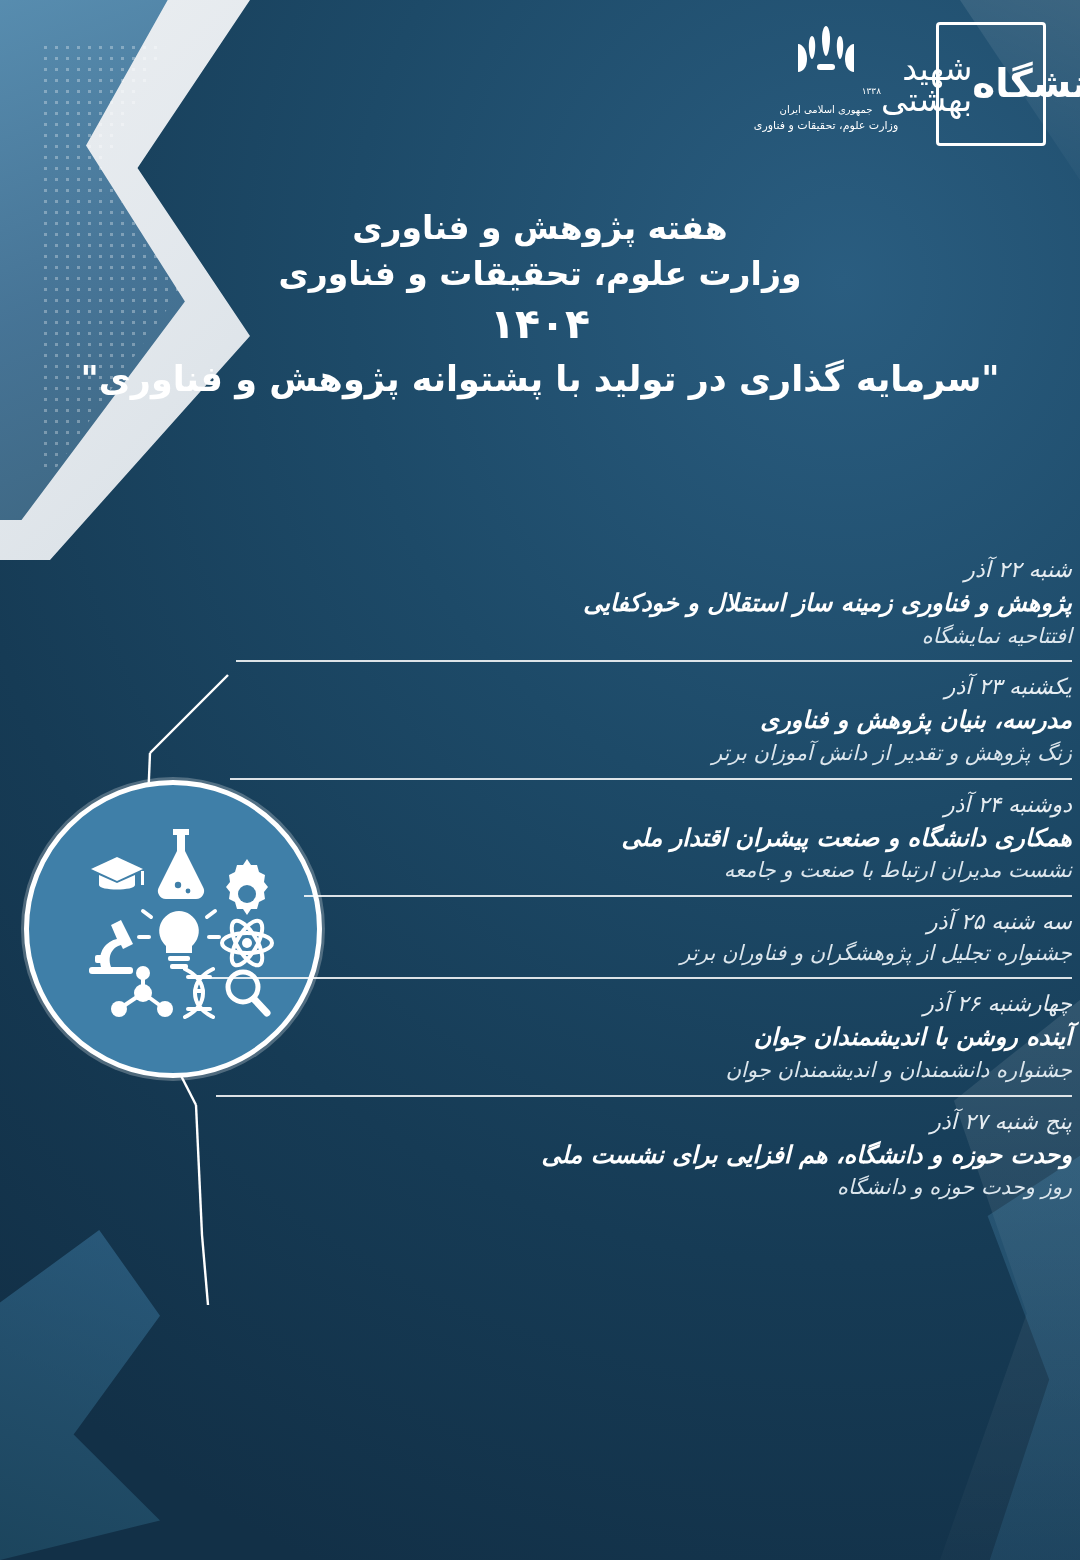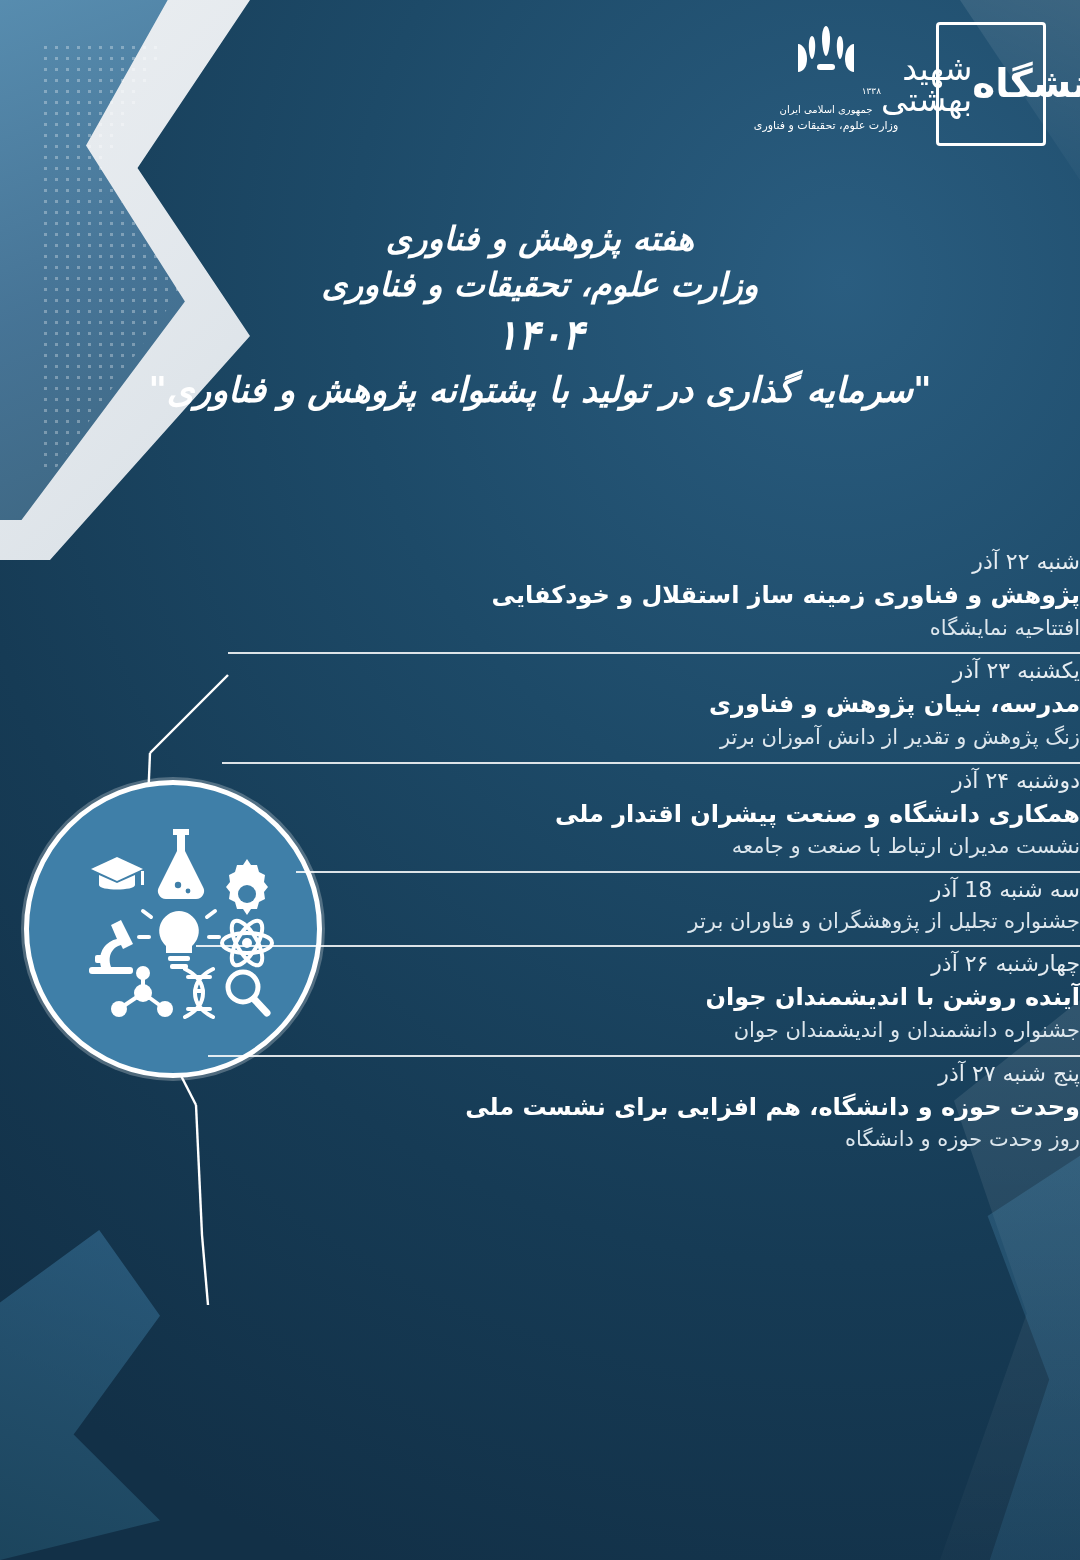--- a/index.html
+++ b/index.html
@@ -68,29 +68,29 @@
   }
   .sbu-logo .glyph{font-size:39px;line-height:.92;font-weight:bold;letter-spacing:-2px;}
   .sbu-logo .glyph2{font-size:33px;line-height:.95;font-weight:normal;}
   .sbu-logo .yr{font-size:9px;letter-spacing:1px;margin-top:14px;}
   .ministry{color:#fff;display:flex;flex-direction:column;align-items:center;width:168px;}
   .ministry .emblem{font-size:62px;line-height:1;margin-bottom:4px;}
   .ministry .m1{font-size:10px;margin-top:2px;}
   .ministry .m2{font-size:11px;margin-top:4px;}
 
   
-  .titles{position:absolute;top:216px;left:0;right:0;text-align:center;color:#ffffff;font-style:italic;}
+  .titles{position:absolute;top:205px;left:0;right:0;text-align:center;color:#ffffff;}
   .t-line1{font-size:33px;font-weight:bold;line-height:1.38;}
   .t-line2{font-size:33px;font-weight:bold;line-height:1.38;}
   .t-year{font-size:41px;font-weight:bold;line-height:1.4;letter-spacing:2px;}
   .t-slogan{font-size:35px;font-weight:bold;line-height:1.4;margin-top:2px;}
 
   
   .timeline{position:absolute;top:545px;right:0;left:0;}
-  .event{position:relative;padding:0 0 0 0;margin:0;}
+  .event{position:relative;padding:0 0 0 0;margin:8px;font-style:italic;}
   .e-date{font-size:22px;color:#e6edf2;line-height:1.5;padding-right:0;}
   .e-title{font-size:24px;font-weight:bold;color:#ffffff;line-height:1.45;}
   .e-sub{font-size:21px;color:#dce6ed;line-height:1.5;}
   .rule{height:2px;background:rgba(255,255,255,.85);margin-top:8px;}
   .ev-wrap{padding-left:60px;}
 
   
   .r0{margin-left:228px;}
   .r1{margin-left:222px;}
   .r2{margin-left:296px;}
@@ -259,21 +259,21 @@
       <div class="ev-wrap">
         <div class="e-date">دوشنبه ۲۴ آذر</div>
         <div class="e-title">همکاری دانشگاه و صنعت پیشران اقتدار ملی</div>
         <div class="e-sub">نشست مدیران ارتباط با صنعت و جامعه</div>
       </div>
       <div class="rule r2"></div>
     </div>
 
     <div class="event">
       <div class="ev-wrap">
-        <div class="e-date">سه شنبه 18 آذر</div>
+        <div class="e-date">سه شنبه ۲۵ آذر</div>
         <div class="e-sub">جشنواره تجلیل از پژوهشگران و فناوران برتر</div>
       </div>
       <div class="rule r3"></div>
     </div>
 
     <div class="event">
       <div class="ev-wrap">
         <div class="e-date">چهارشنبه ۲۶ آذر</div>
         <div class="e-title">آینده روشن با اندیشمندان جوان</div>
         <div class="e-sub">جشنواره دانشمندان و اندیشمندان جوان</div>

